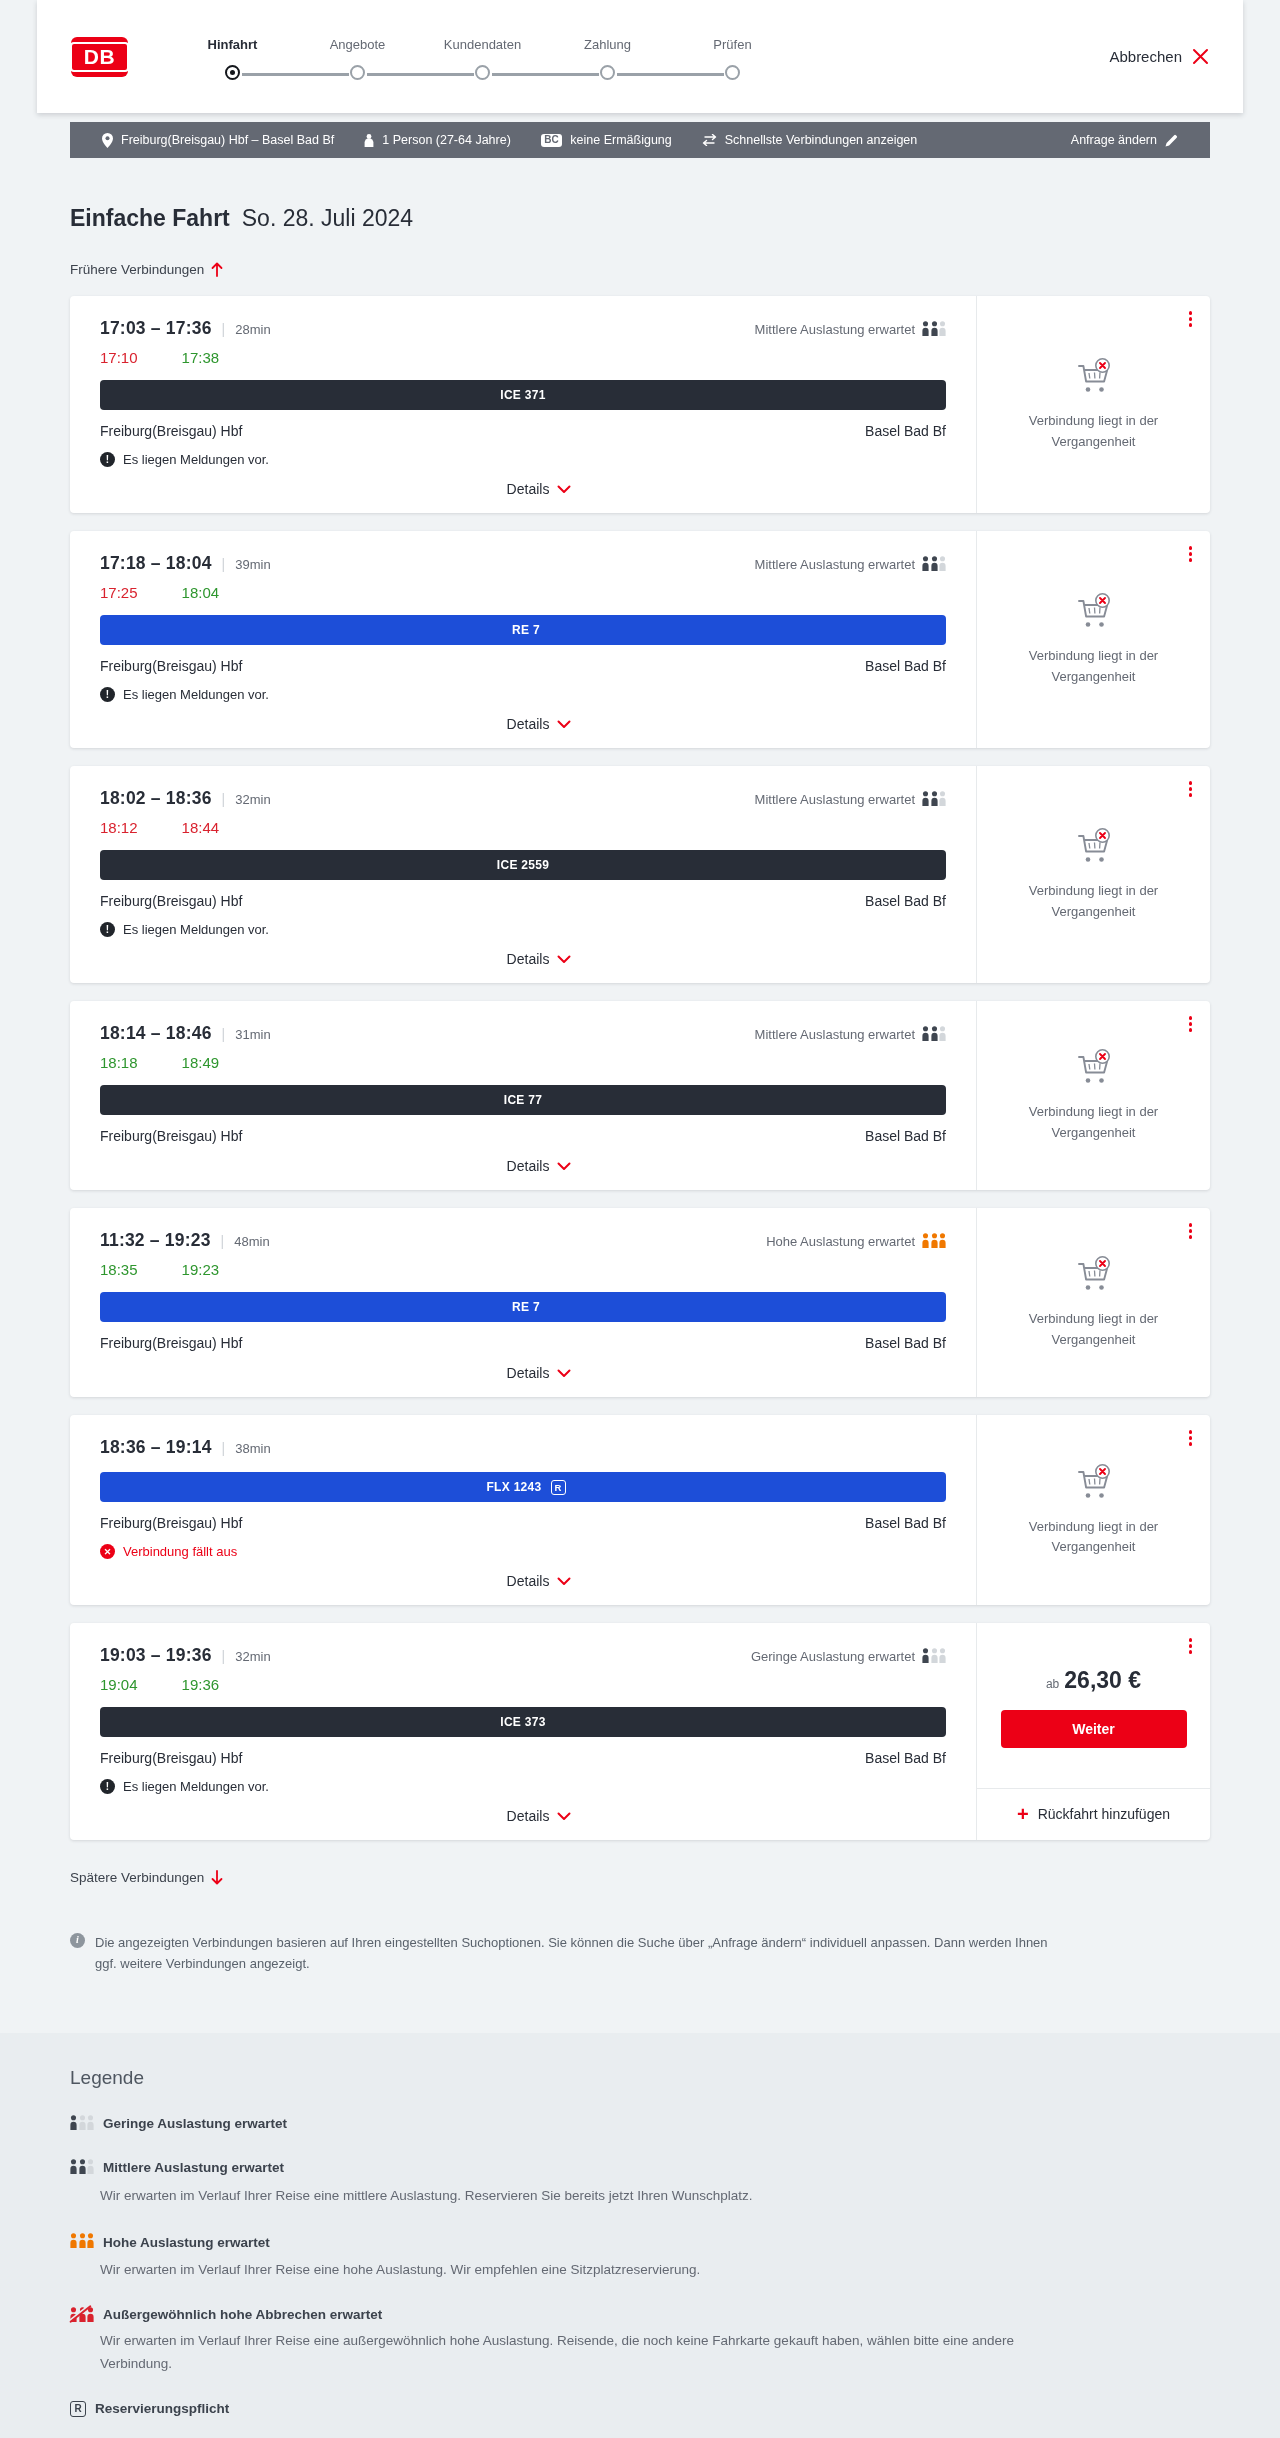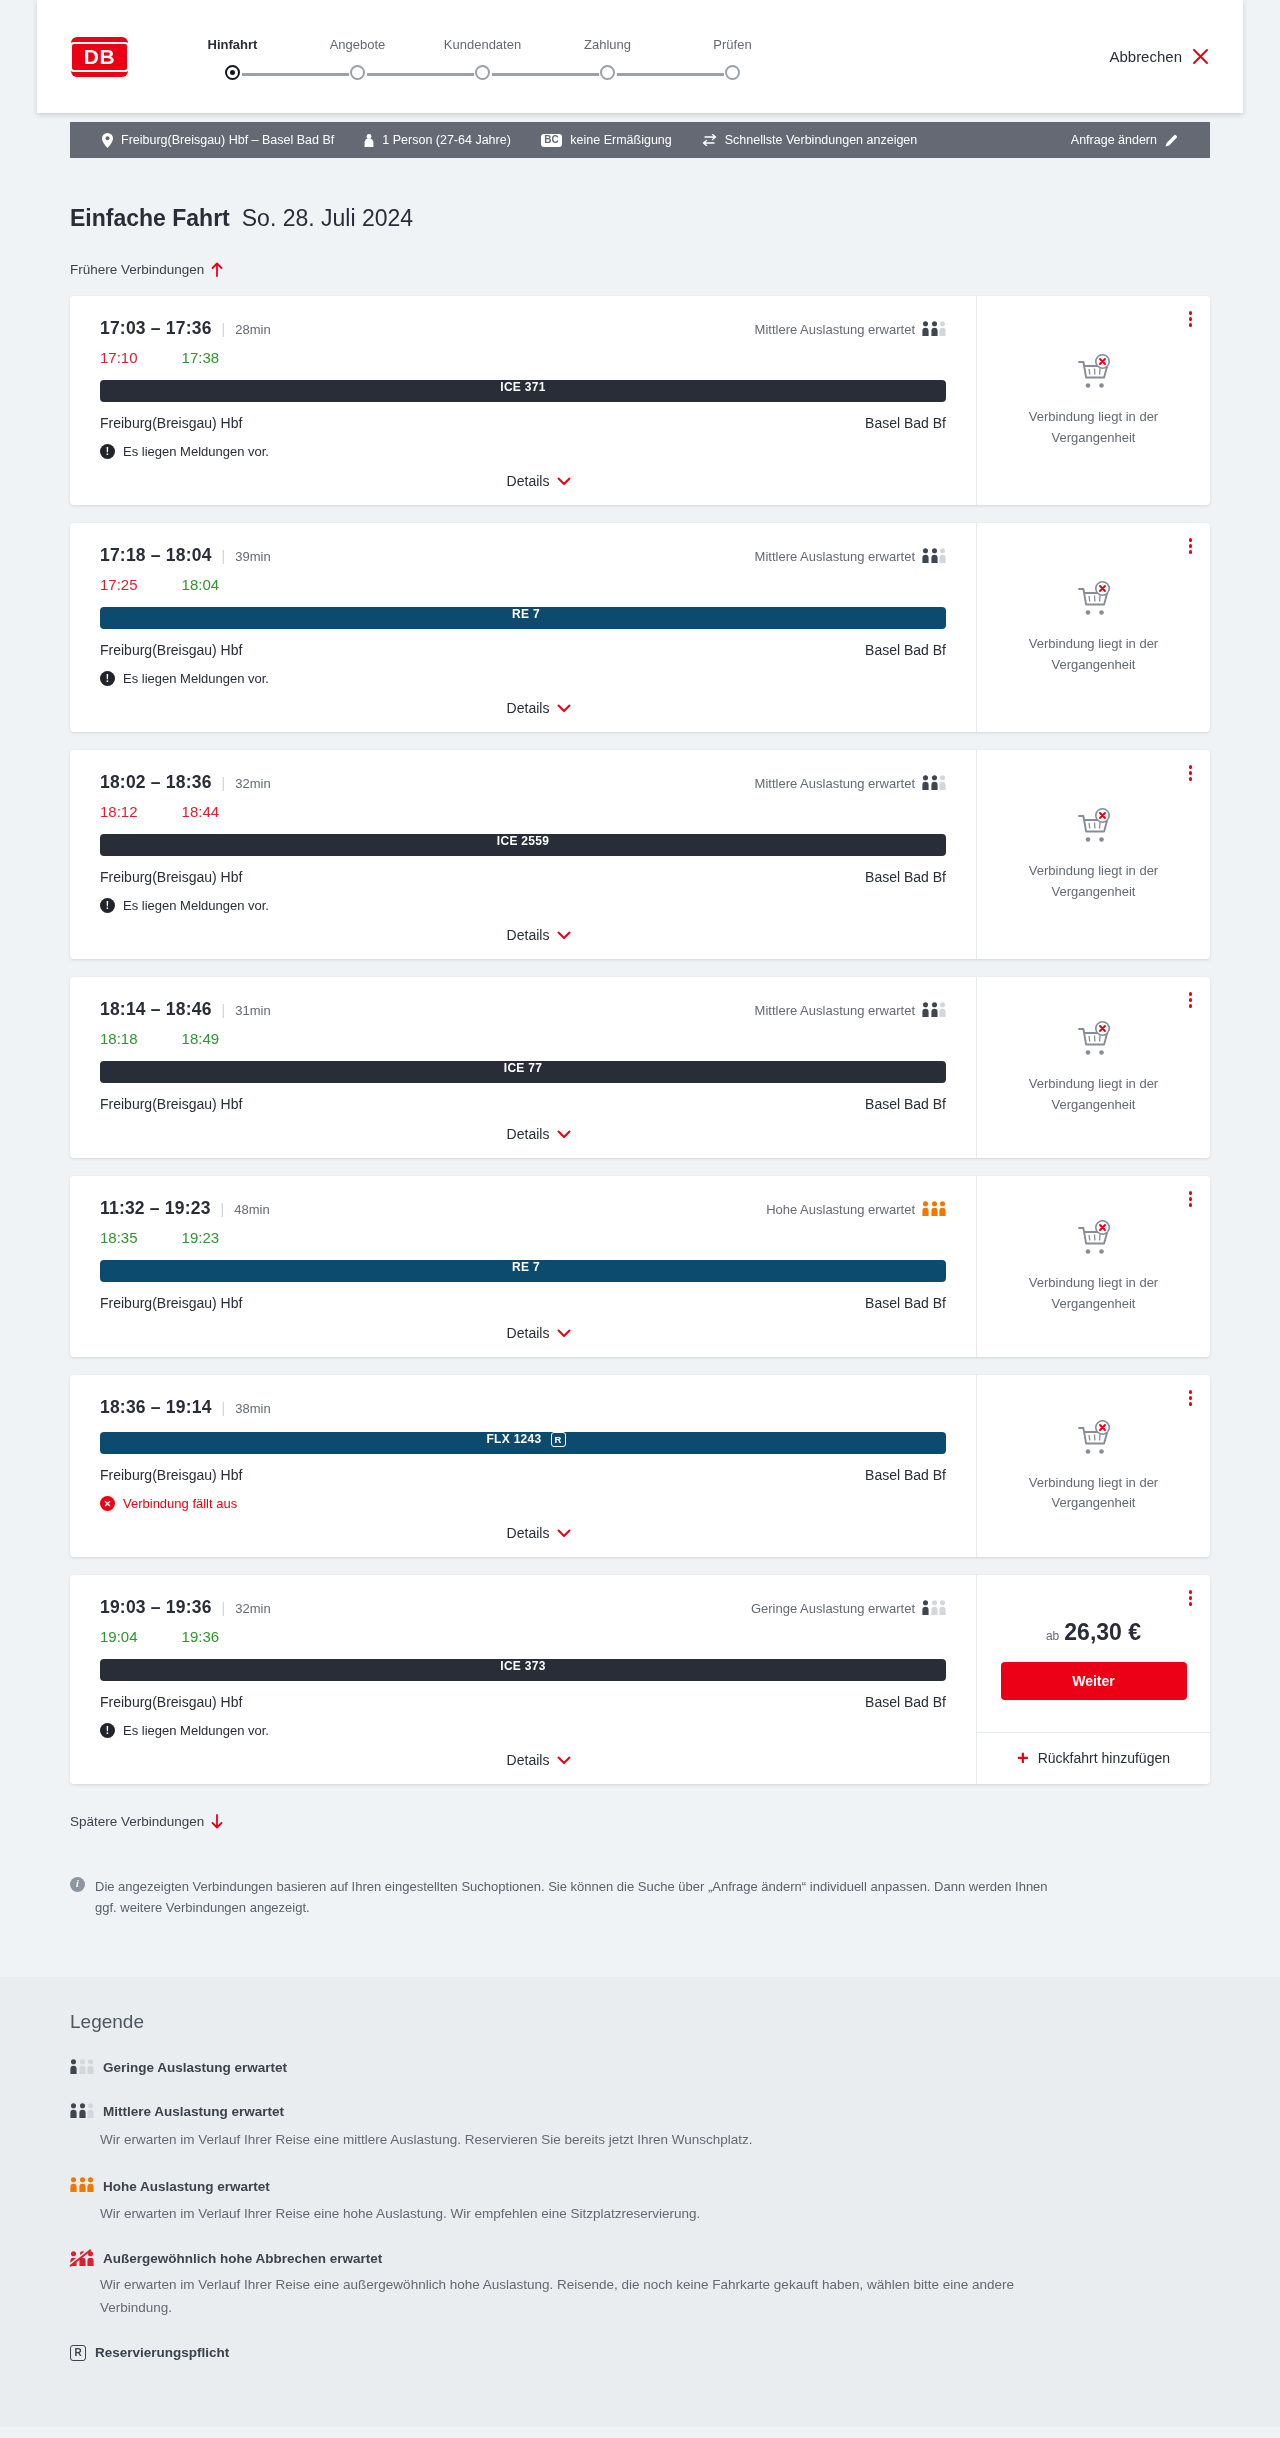--- a/index.html
+++ b/index.html
@@ -75,26 +75,26 @@
   .row-head { display:flex; align-items:baseline; }
   .time-range { font-size:17.5px; font-weight:bold; letter-spacing:.2px; }
   .head-sep { color:#cfd3d7; margin:0 10px; font-size:14px; }
   .duration { font-size:13px; color:#646973; }
   .occupancy { margin-left:auto; display:flex; align-items:center; gap:7px; font-size:13px; color:#646973; }
   .persons { display:inline-flex; align-items:flex-end; gap:1.5px; }
   .rt-row { margin-top:10px; font-size:15px; display:flex; gap:44px;text-align:center; }
   .rt-ontime { color:#2e962e; }
   .rt-delayed { color:#d9222e; }
   .train-bar {
-    margin-top:14px; height:22px; border-radius:4px; color:#fff;
+    margin-top:14px; height:30px; border-radius:4px; color:#fff;
     font-size:12px; font-weight:bold; letter-spacing:.3px;
-    display:flex; justify-content:center; gap:9px;
+    display:flex; align-items:center; justify-content:center; gap:9px;
   }
   .train-bar.ice { background:#282d37; }
-  .train-bar.regio { background:#0c4a6e;padding-left:6px; }
+  .train-bar.regio { background:#1d4ed8;padding-left:6px; }
   .r-badge {
     border:1.5px solid #fff; border-radius:3px; width:15px; height:15px;
     display:flex; align-items:center; justify-content:center; font-size:9.5px;
   }
   .stations { margin-top:13px; display:flex; justify-content:space-between; font-size:14px; }
   .msg-row { margin-top:13px; display:flex; align-items:center; gap:8px; font-size:13px; }
   .msg-row.cancelled { color:#ec0016; }
   .ico-circle {
     width:15px; height:15px; border-radius:50%; color:#fff; flex:0 0 auto;
     display:flex; align-items:center; justify-content:center; font-size:10px; font-weight:bold;

